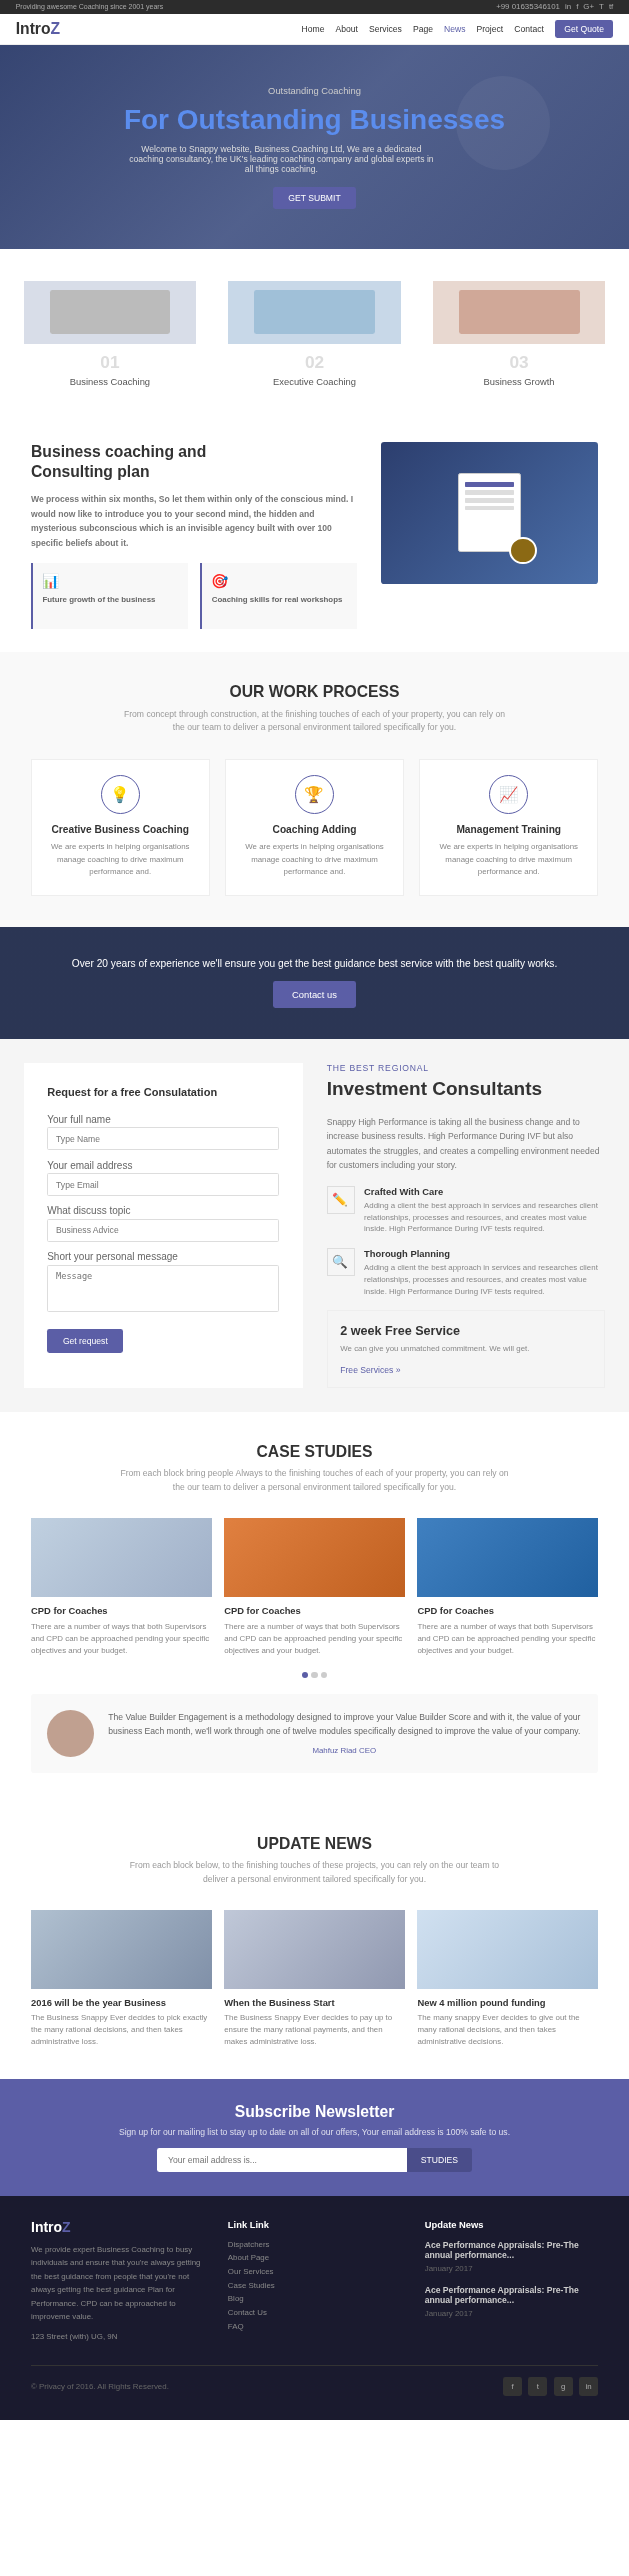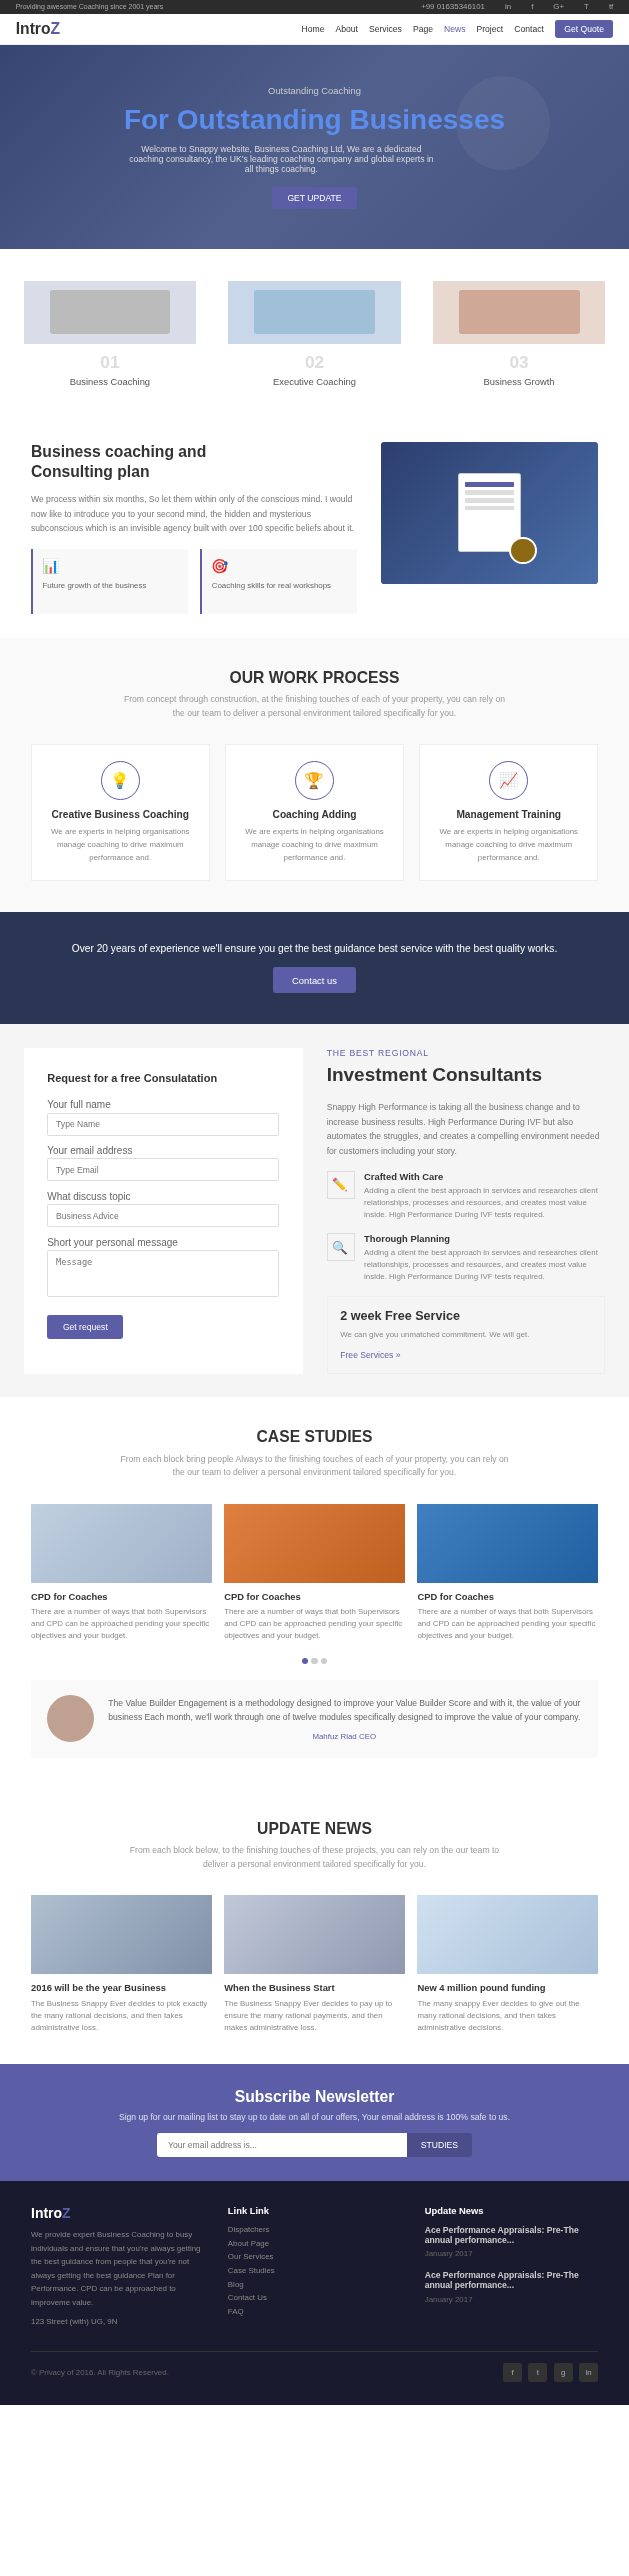--- a/index.html
+++ b/index.html
@@ -1,21 +1,21 @@
 <!DOCTYPE html>
 <html style="font-size:12.6px"><head>
   <meta charset="utf-8">
   <style>
     * { margin: 0; padding: 0; box-sizing: border-box; }
     body { font-family: Arial, sans-serif; font-size: 10.2px; color: #333; width: 629px; }
 
     
     .topbar { background: #2c2c2c; color: #aaa; font-size: 7.9px; padding: 2.4px 15.7px; display: flex; justify-content: space-between; align-items: center; }
     .topbar-left { font-size: 7px; }
-    .topbar-right { display: flex; gap: 20px; }
+    .topbar-right { display: flex; gap: 5px; }
     .topbar-right span { font-size: 7.9px; }
 
     .navbar { background: #fff; padding: 6.3px 15.7px; display: flex; align-items: center; justify-content: space-between; border-bottom: 0.8px solid #eee; }
     .logo { font-size: 15.7px; font-weight: bold; color: #5b5ea6; }
     .logo span { color: #333; }
     .nav-links { display: flex; gap: 11px; align-items: center; font-size: 8.6px; }
     .nav-links a { color: #333; text-decoration: none; }
     .nav-links .active { color: #5b5ea6; }
     .nav-btn { background: #5b5ea6; color: #fff; padding: 3.9px 9.4px; border-radius: 2.4px; font-size: 8.6px; border: none; cursor: pointer; }
 
@@ -30,21 +30,21 @@
     
     .services-strip { background: #fff; padding: 23.6px 15.7px; display: flex; justify-content: center; gap: 16px; }
     .service-item { flex: 1; display: flex; flex-direction: column; align-items: center; padding: 7.9px; }
     .service-num { font-size: 17.3px; color: #ddd; font-weight: bold; }
     .service-title { font-size: 9.4px; color: #555; text-align: center; margin-top: 3.1px; }
 
     
     .about-section { padding: 23.6px 31px; display: flex; gap: 23.6px; align-items: flex-start; }
     .about-left { flex: 1.2; }
     .about-left h2 { font-size: 15.7px; font-weight: bold; color: #333; line-height: 1.3; margin-bottom: 9.4px; }
-    .about-left p { font-size: 8.6px; color: #777; line-height: 1.7; margin-bottom: 12.6px; }
+    .about-left p { font-size: 8.6px; color: #777; line-height: 1.7; margin-bottom: 12.6px; font-weight: bold; }
     .about-features { display: flex; gap: 12.6px; }
     .about-feature { flex: 1; background: #f8f8f8; padding: 9.4px; border-left: 2.4px solid #5b5ea6; }
     .about-feature .feat-icon { font-size: 14px; color: #5b5ea6; margin-bottom: 4.7px; }
     .about-feature p { font-size: 7.9px; color: #666; }
     .about-right { flex: 0.8; }
     .about-right-img { width: 100%; height: 142px; background: linear-gradient(135deg, #2c3e6e, #4a6ea8); border-radius: 3.1px; display: flex; align-items: center; justify-content: center; }
     .notebook-img { width: 63px; height: 79px; background: #fff; border-radius: 2.4px; border: 0.8px solid #ccc; position: relative; }
 
     
     .work-process { background: #f9f9f9; padding: 31px 31px; text-align: center; }
@@ -186,21 +186,21 @@
   <div class="hero-bg">
     <div style="position:absolute;inset:0;background:linear-gradient(135deg,#3a4a7a,#5a6a9a,#4a5a8a);opacity:0.85;"></div>
     <div style="position:absolute;right:79px;top:31px;width:94px;height:94px;background:rgba(255,255,255,0.05);border-radius:50%;"></div>
   </div>
   <div class="hero-content">
     <p class="hero-sub">Outstanding Coaching</p>
     <h1>
       <span>For Outstanding </span><span style="color:#5b8dee;">Businesses</span>
     </h1>
     <p class="hero-desc">Welcome to Snappy website, Business Coaching Ltd, We are a dedicated coaching consultancy, the UK's leading coaching company and global experts in all things coaching.</p>
-    <button class="hero-btn">GET UPDATE</button>
+    <button class="hero-btn">GET SUBMIT</button>
   </div>
 </section>
 
 <section class="services-strip">
   <div class="service-item">
     <div class="svc-thumb svc-thumb-1">
       <div style="width:70%;height:70%;background:#bbb;border-radius:2.4px;"></div>
     </div>
     <div class="service-num">01</div>
     <div class="service-title">Business Coaching</div>

